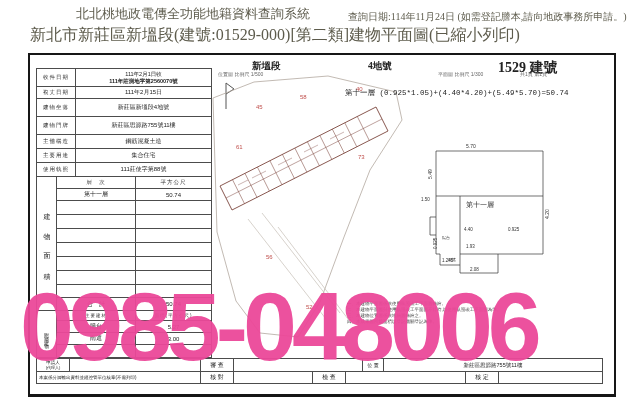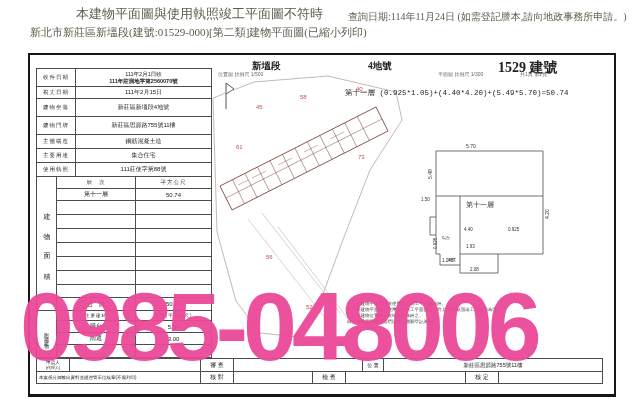--- a/index.html
+++ b/index.html
@@ -21,22 +21,22 @@
          font-weight:700;font-size:97px;letter-spacing:-5px;line-height:1.0;opacity:.95;}
   .formula{font-size:7.5px;line-height:10px;color:#1d1d1d;white-space:nowrap;}
   .note-line{font-size:4.5px;line-height:6px;color:#444;white-space:nowrap;}
   svg text{font-family:"Liberation Sans",sans-serif;}
 </style>
 </head>
 <body>
 
 <div id="page">
 
-  <div class="abs serif hdr" style="left:76px;top:5px;font-size:13px;">本建物平面圖與使用執照竣工平面圖不符時</div>
-  <div class="abs serif hdr" style="left:30px;top:25px;font-size:11px;">新北市新莊區新塭段(建號:01529-000)[第二類]建物平面圖(已縮小列印)</div>
+  <div class="abs serif hdr" style="left:76px;top:5px;font-size:13px;">北北桃地政電傳全功能地籍資料查詢系統</div>
+  <div class="abs serif hdr" style="left:30px;top:25px;font-size:16px;">新北市新莊區新塭段(建號:01529-000)[第二類]建物平面圖(已縮小列印)</div>
   <div class="abs serif hdr" style="left:348px;top:10px;font-size:10px;">查詢日期:114年11月24日 (如需登記謄本,請向地政事務所申請。)</div>
 
   <div id="doc">
 
     <div class="abs serif" style="left:222px;top:5px;font-size:9.5px;font-weight:bold;">新塭段</div>
     <div class="abs serif" style="left:338px;top:5px;font-size:9.5px;font-weight:bold;">4地號</div>
     <div class="abs serif" style="left:468px;top:4px;font-size:14px;font-weight:bold;">1529 建號</div>
     <div class="abs tiny" style="left:188px;top:16px;">位置圖 比例尺 1/500</div>
     <div class="abs tiny" style="left:408px;top:16px;">平面圖 比例尺 1/300</div>
     <div class="abs tiny" style="left:490px;top:16px;">共1頁 第1頁</div>

